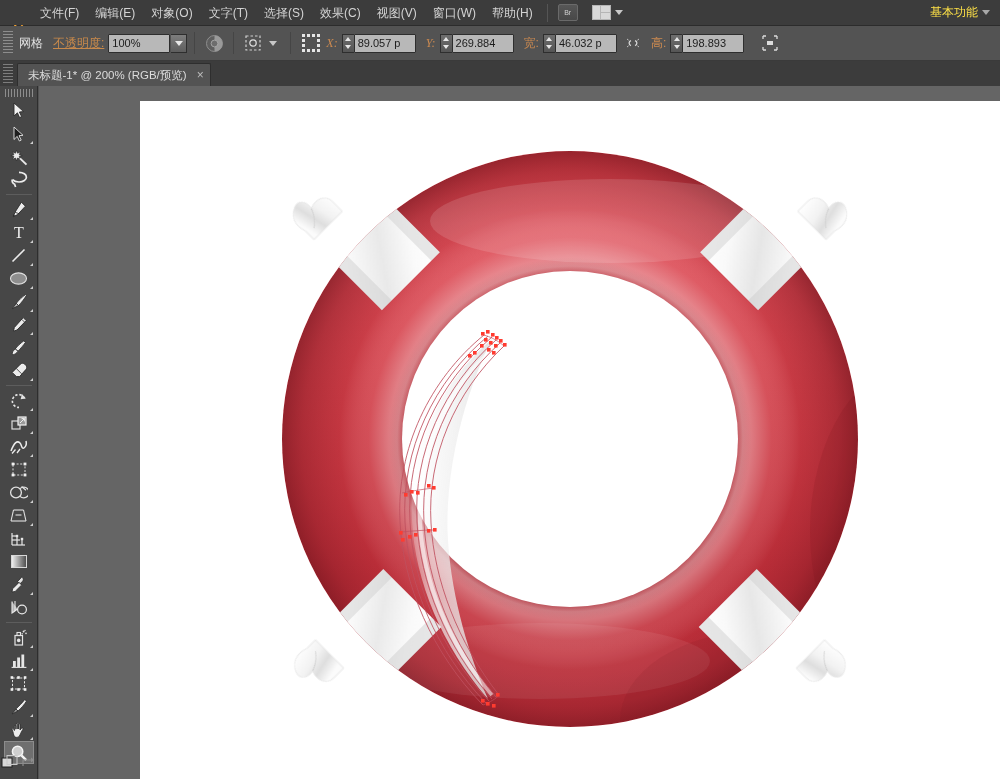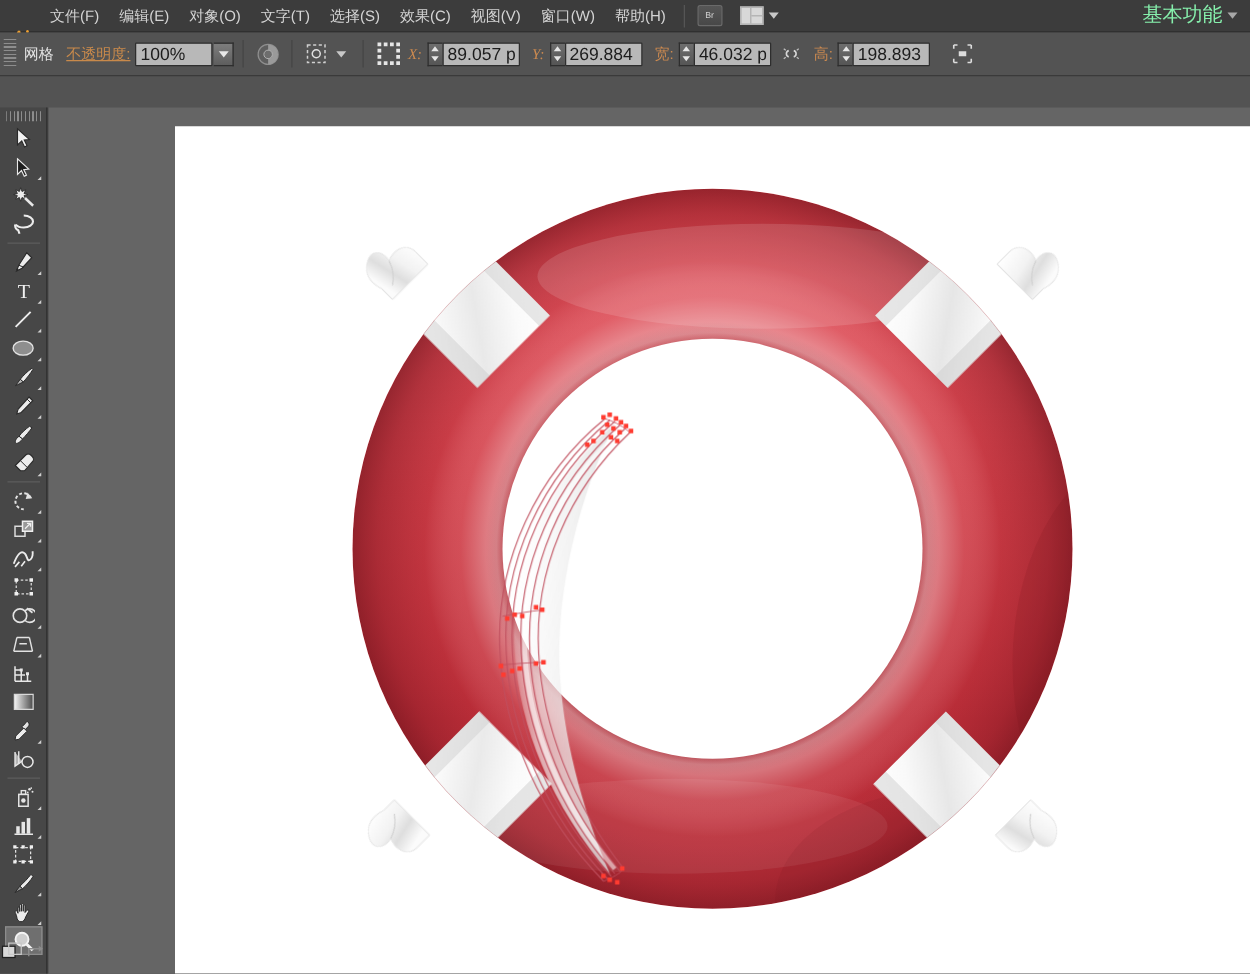--- a/index.html
+++ b/index.html
@@ -48,21 +48,21 @@
   .arrange-ico .l { width: 8px; background: #d8d8d8; border-right: 1px solid #b5b5b5; }
   .arrange-ico .r { flex: 1; display: flex; flex-direction: column; }
   .arrange-ico .r b { flex: 1; background: #d8d8d8; display: block; }
   .arrange-ico .r b:first-child { border-bottom: 1px solid #b5b5b5; }
   .caret-d {
     width: 0; height: 0; border-left: 4px solid transparent;
     border-right: 4px solid transparent; border-top: 5px solid #c8c8c8;
     margin-left: 4px;
   }
   .ws-label {
-    margin-left: auto; font-size: 16px; color: #86efac; padding-right: 4px;
+    margin-left: auto; font-size: 12px; color: #fde047; padding-right: 4px;
   }
   .ws-caret {
     width: 0; height: 0; border-left: 4px solid transparent;
     border-right: 4px solid transparent; border-top: 5px solid #a8a8a8;
     margin-right: 10px;
   }
 
   
   .ctrlbar {
     position: absolute; left: 0; top: 26px; width: 1000px; height: 35px;
@@ -80,21 +80,21 @@
     font-size: 12px; color: #c98a4b; text-decoration: underline;
     white-space: nowrap; cursor: pointer; padding-right: 4px; text-align: center;
   }
   .numfield {
     display: flex; align-items: center;
     background: #b8b8b8; border: 1px solid #2e2e2e;
     height: 19px; border-radius: 1px;
   }
   .numfield input {
     border: 0; background: transparent; width: 60px; height: 17px;
-    font-size: 14px; color: #1c1c1c; padding: 0 3px;
+    font-size: 11px; color: #1c1c1c; padding: 0 3px;
     font-family: "Liberation Sans", sans-serif;
   }
   .drop-btn {
     width: 16px; height: 19px; margin-left: 1px;
     background: linear-gradient(#7d7d7d,#5e5e5e);
     border: 1px solid #2e2e2e; border-left: 0;
     display: flex; align-items: center; justify-content: center;
     cursor: pointer;
   }
   .drop-btn .caret-d { border-top-color: #e8e8e8; margin: 0; }
@@ -322,20 +322,27 @@
           <path d="M2 2 L2 5 M2 2 L5 2"></path>
           <path d="M16 2 L16 5 M16 2 L13 2"></path>
           <path d="M2 16 L2 13 M2 16 L5 16"></path>
           <path d="M16 16 L16 13 M16 16 L13 16"></path>
         </g>
         <rect x="6" y="7" width="6" height="4" fill="#dcdcdc"></rect>
       </svg>
     </div>
   </div>
 
+  <div class="tabbar">
+    <div class="grip2"></div>
+    <div class="doctab">
+      <span class="title">未标题-1* @ 200% (RGB/预览)</span>
+      <span class="x">×</span>
+    </div>
+  </div>
 
   <div class="toolpanel">
     <div class="tool-grip"></div>
 
     <div class="tool">
       <svg width="14" height="17" viewBox="0 0 14 17">
           <path d="M2 1 L2 14 L5.4 10.8 L7.6 15.6 L9.6 14.6 L7.4 10 L11.6 9.6 Z" fill="#f2f2f2" stroke="#2a2a2a" stroke-width="0.9"></path>
         </svg>
     </div>
     <div class="tool">

